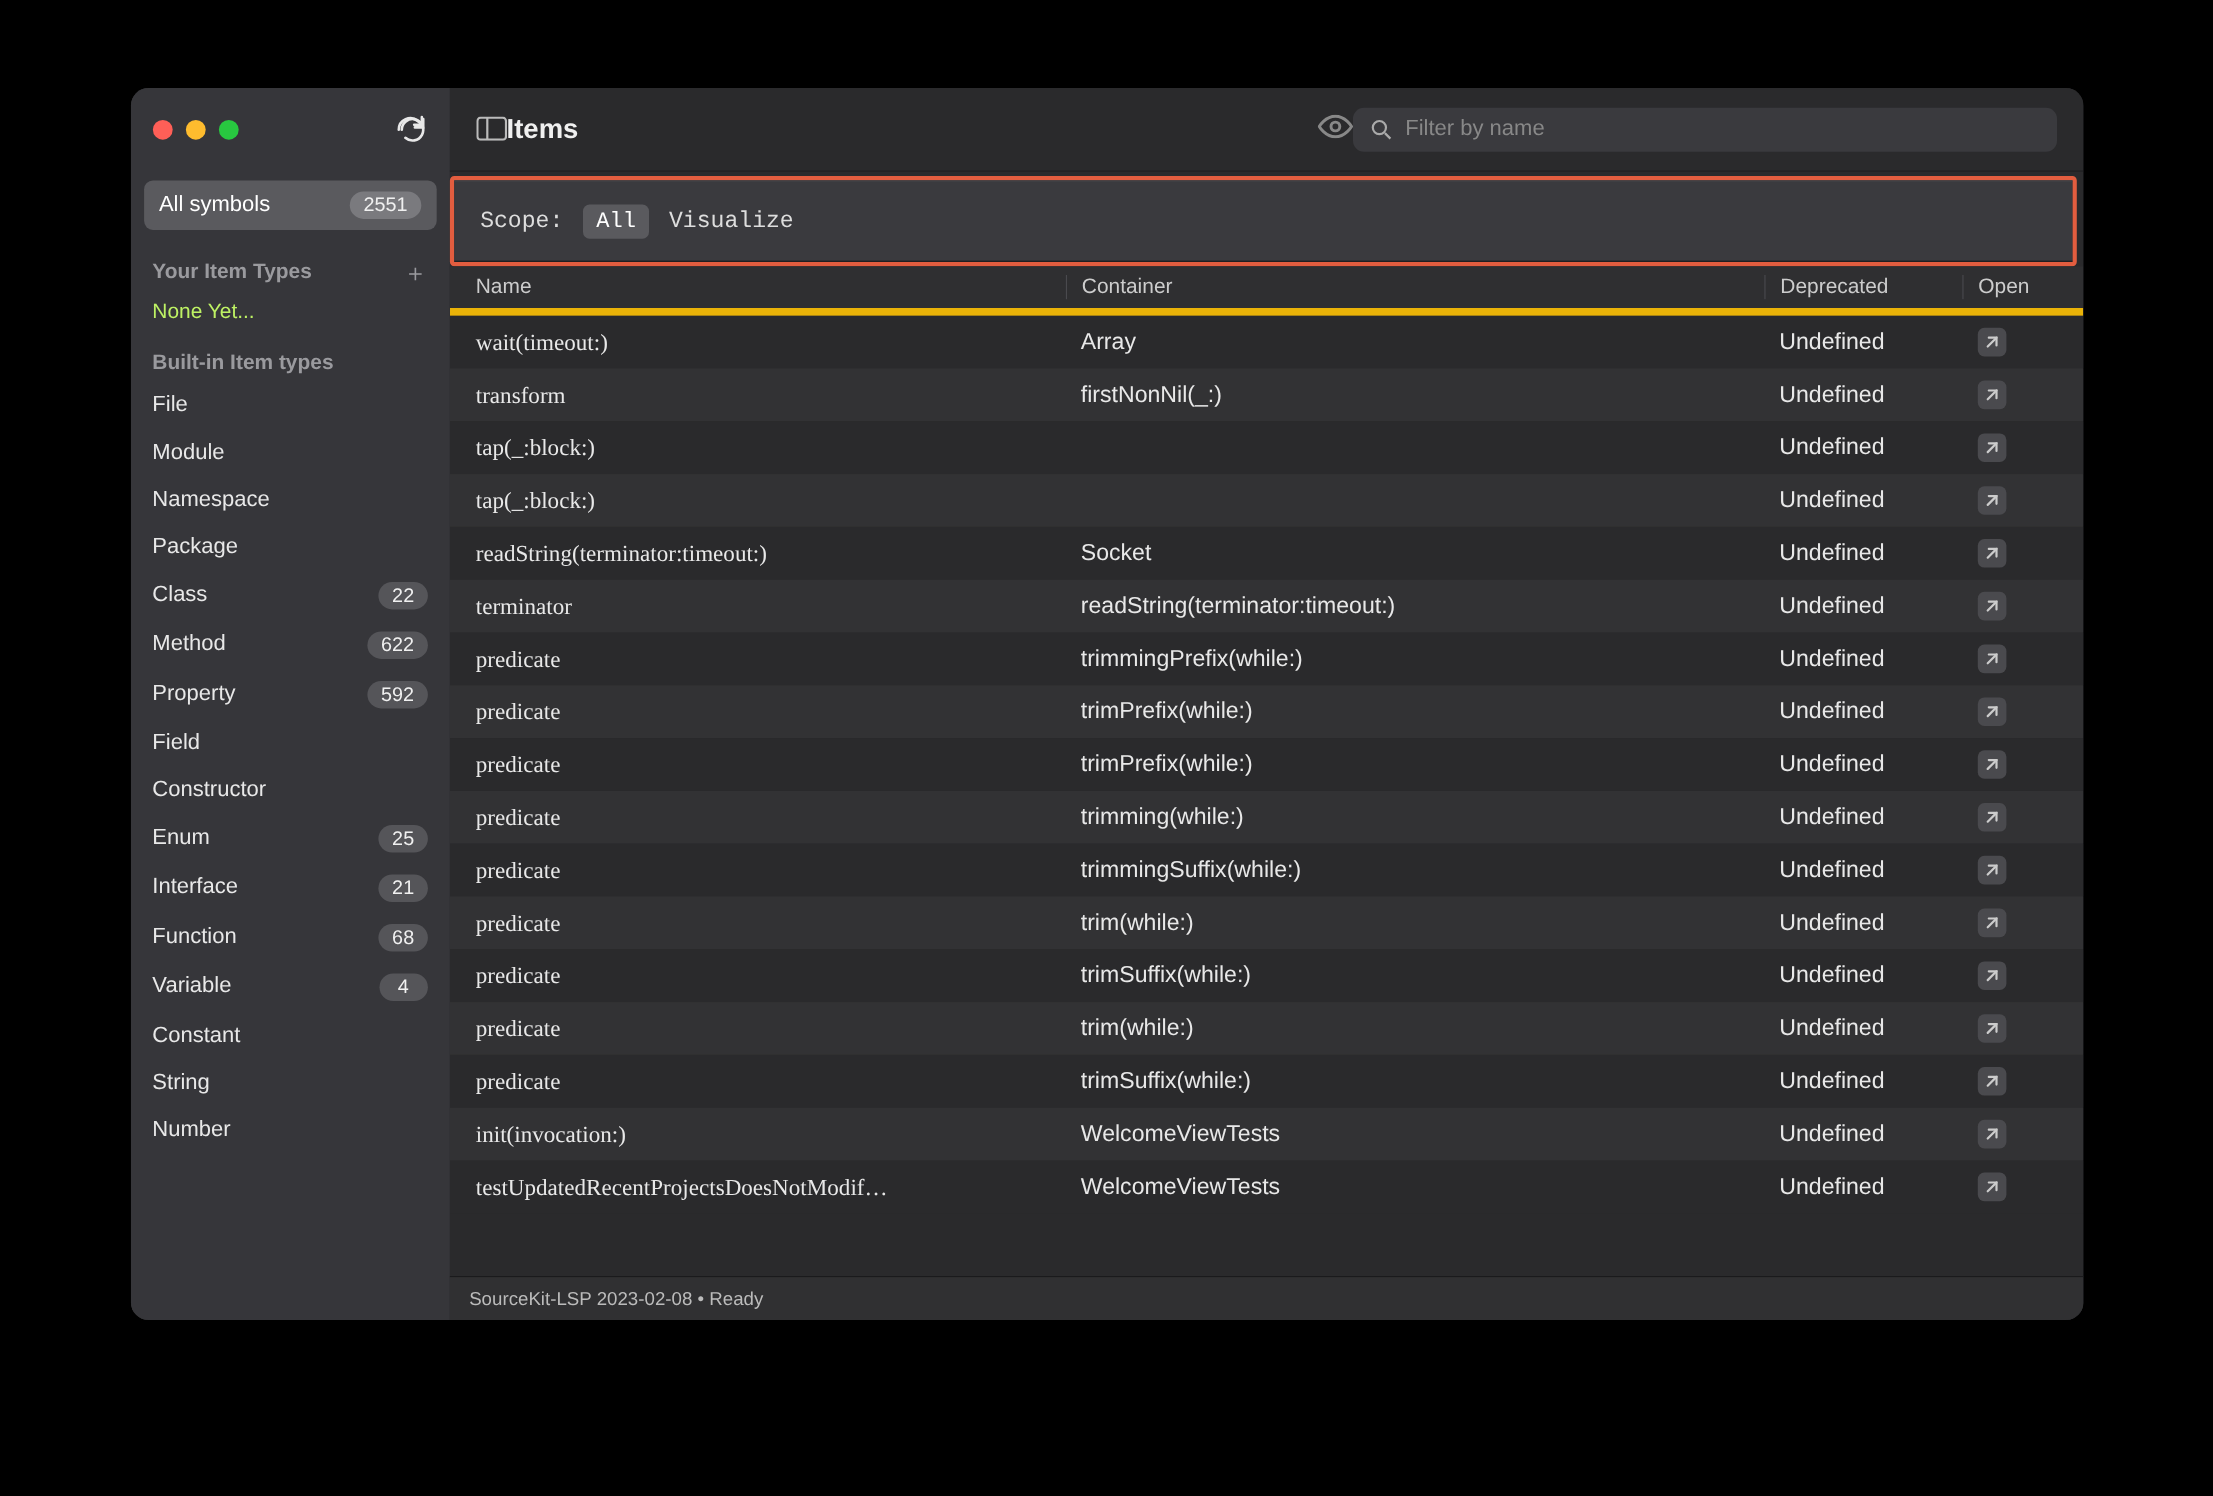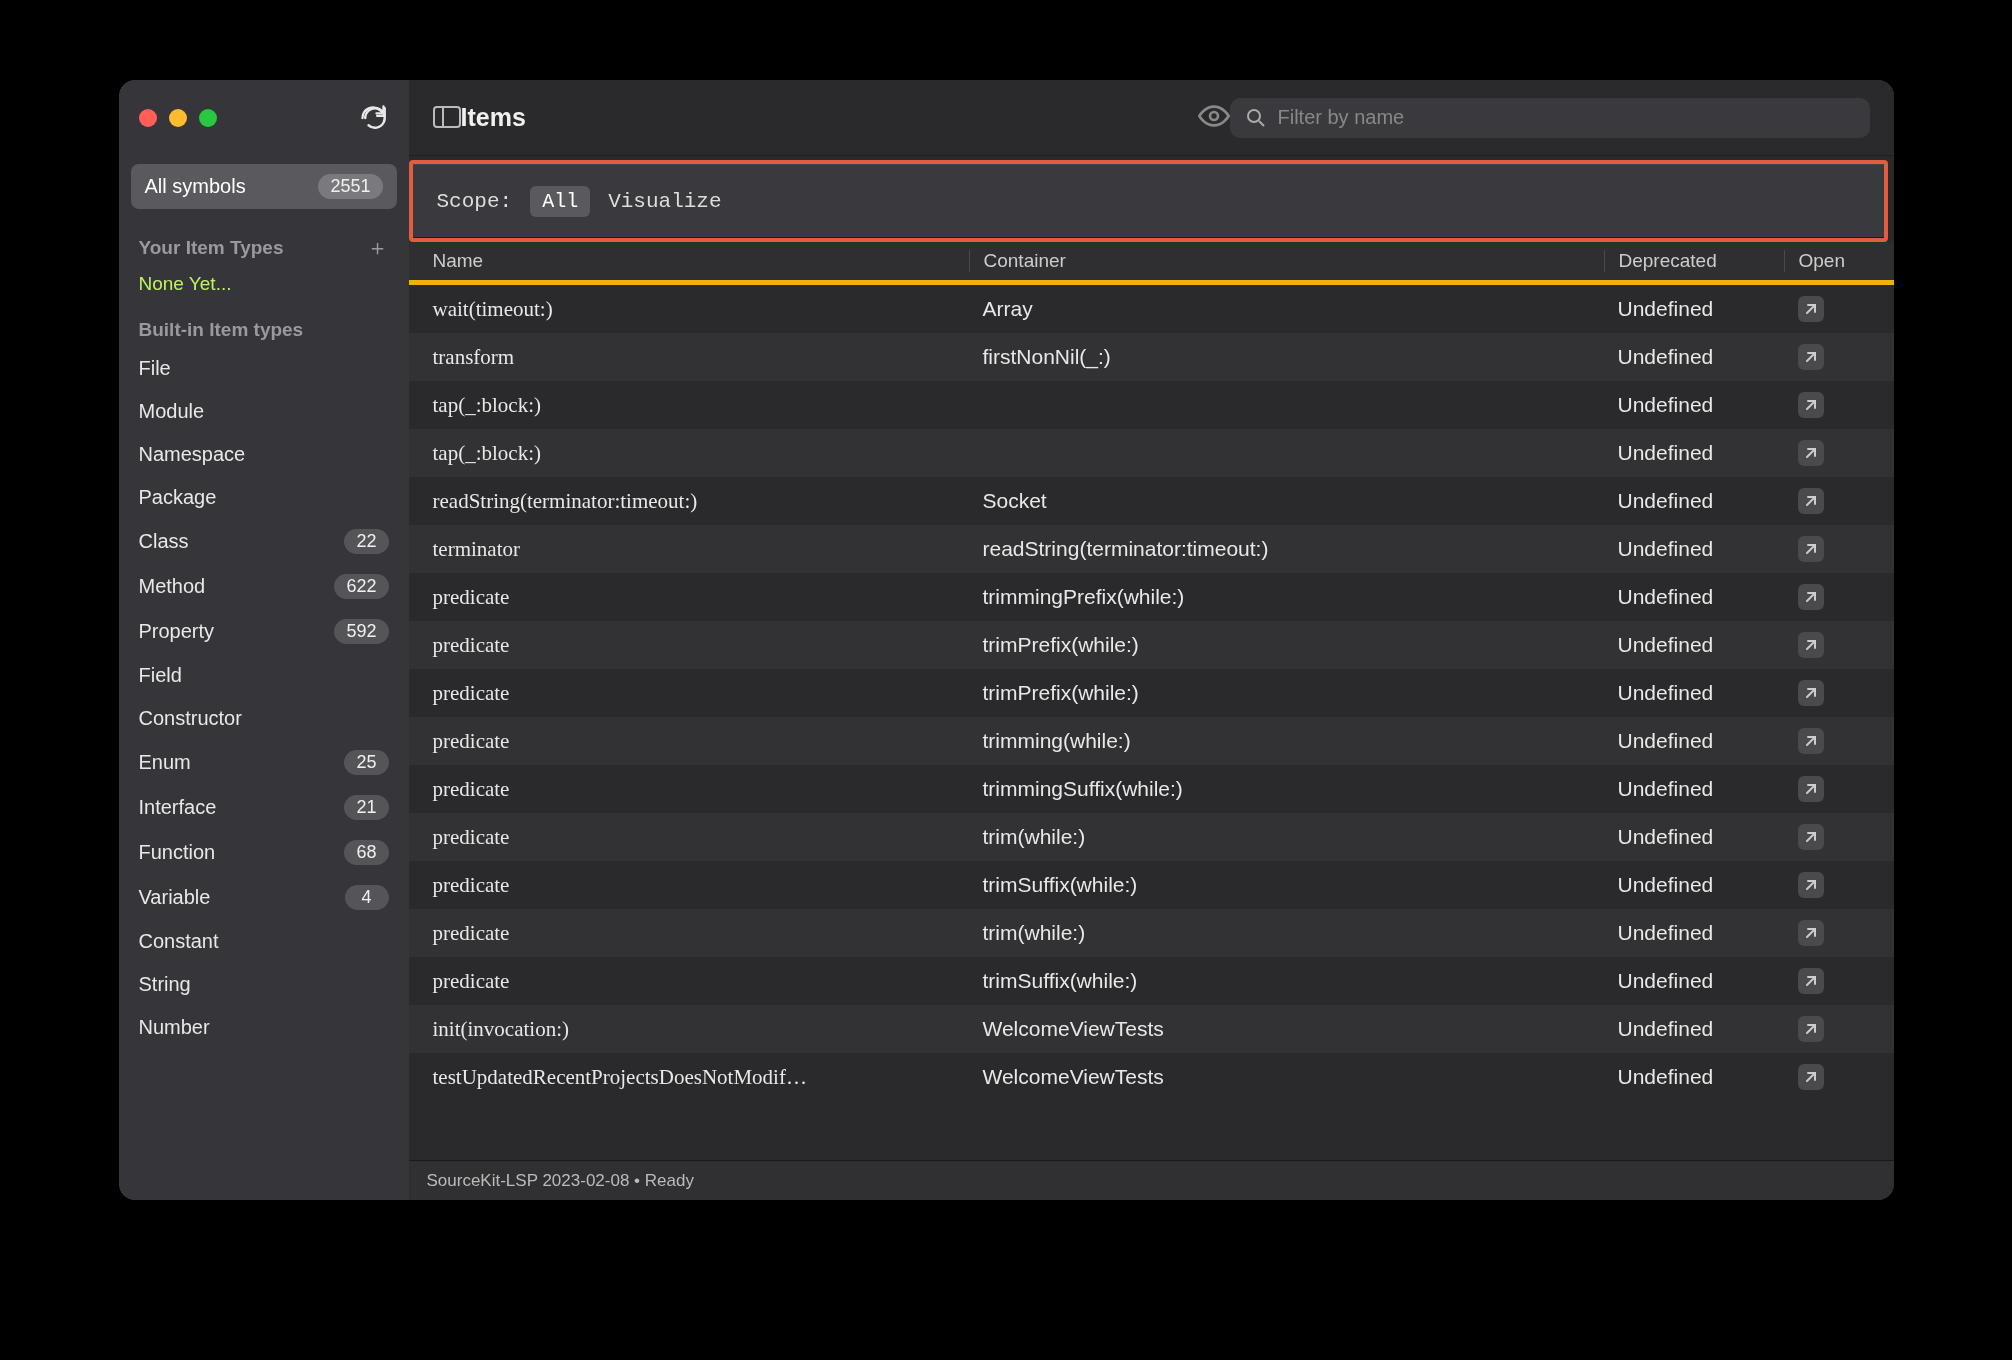--- a/index.html
+++ b/index.html
@@ -93,21 +93,20 @@
     font-weight: 300;
   }
   .none-yet {
     padding: 4px 8px 18px 8px;
     color: #bef264;
     font-size: 19px;
   }
   .type-item {
     display: flex;
     justify-content: space-between;
-    align-items: center;
     padding: 10px 8px;
     color: #e8e8e8;
     font-size: 20px;
   }
   .type-item .badge {
     background: #555559;
   }
   
   .main {
     flex: 1;
@@ -194,21 +193,21 @@
   .table-wrap {
     flex: 1;
     overflow: hidden;
     display: flex;
     flex-direction: column;
     min-height: 0;
   }
   .table-header {
     display: flex;
     background: #2f2f31;
-    border-bottom: 5px solid #eab308;
+    border-bottom: 7px solid #eab308;
     padding: 8px 0;
   }
   .col-name { width: 560px; padding-left: 24px; }
   .col-container { flex: 1; padding-left: 14px; border-left: 1px solid #4a4a4e;}
   .col-deprecated { width: 180px; padding-left: 14px; border-left: 1px solid #4a4a4e;}
   .col-open { width: 110px; padding-left: 14px; border-left: 1px solid #4a4a4e;}
   .th {
     color: #ccc;
     font-size: 19px;
     font-weight: 500;

